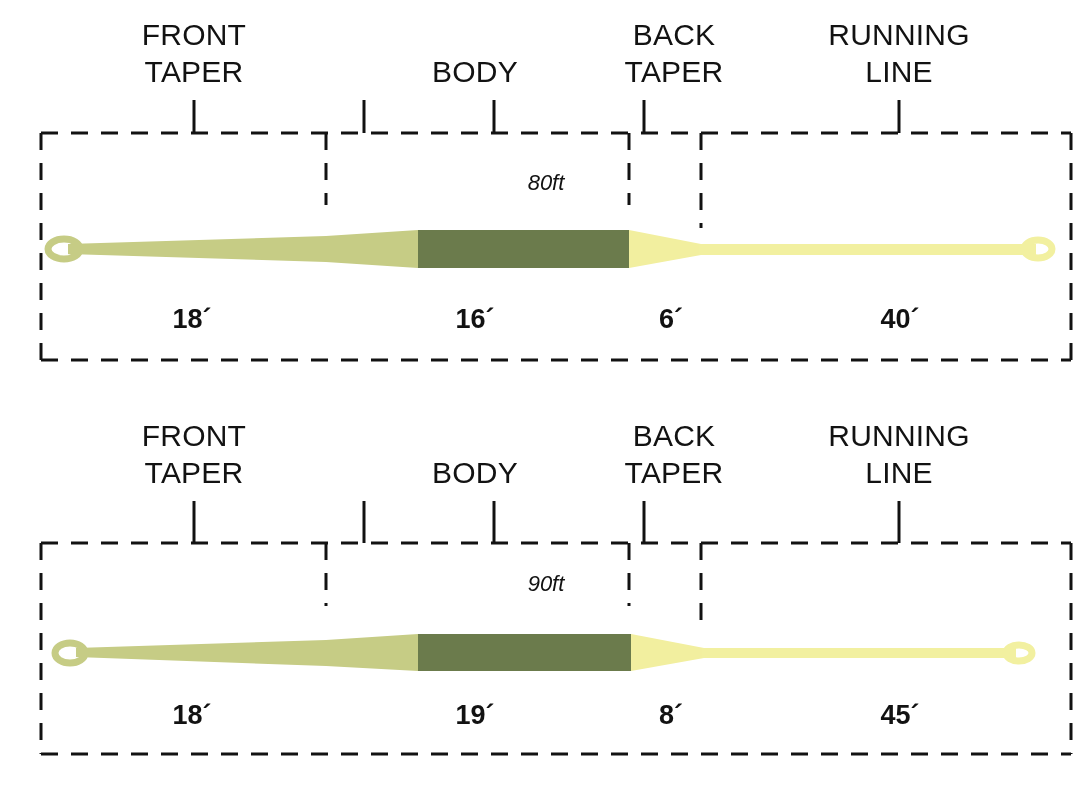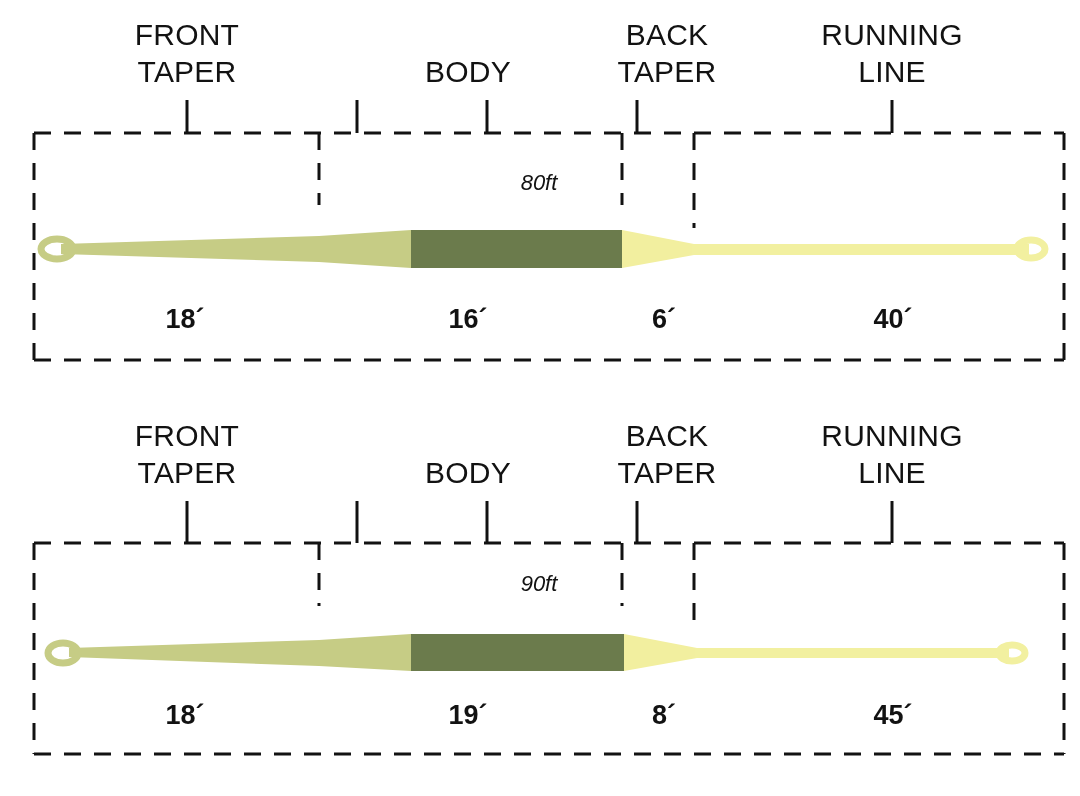--- a/index.html
+++ b/index.html
@@ -19,21 +19,21 @@
 
   .page {
     position: relative;
     width: 1080px;
     height: 796px;
     background: #ffffff;
   }
 
   .diagram {
     position: absolute;
-    left: 9px;
+    left: 16px;
     width: 871px;
     height: 398px;
   }
   .diagram.top    { top: 0; }
   .diagram.bottom { top: 398px; }
 
   .diagram svg {
     display: block;
     width: 1080px;
     height: 398px;

